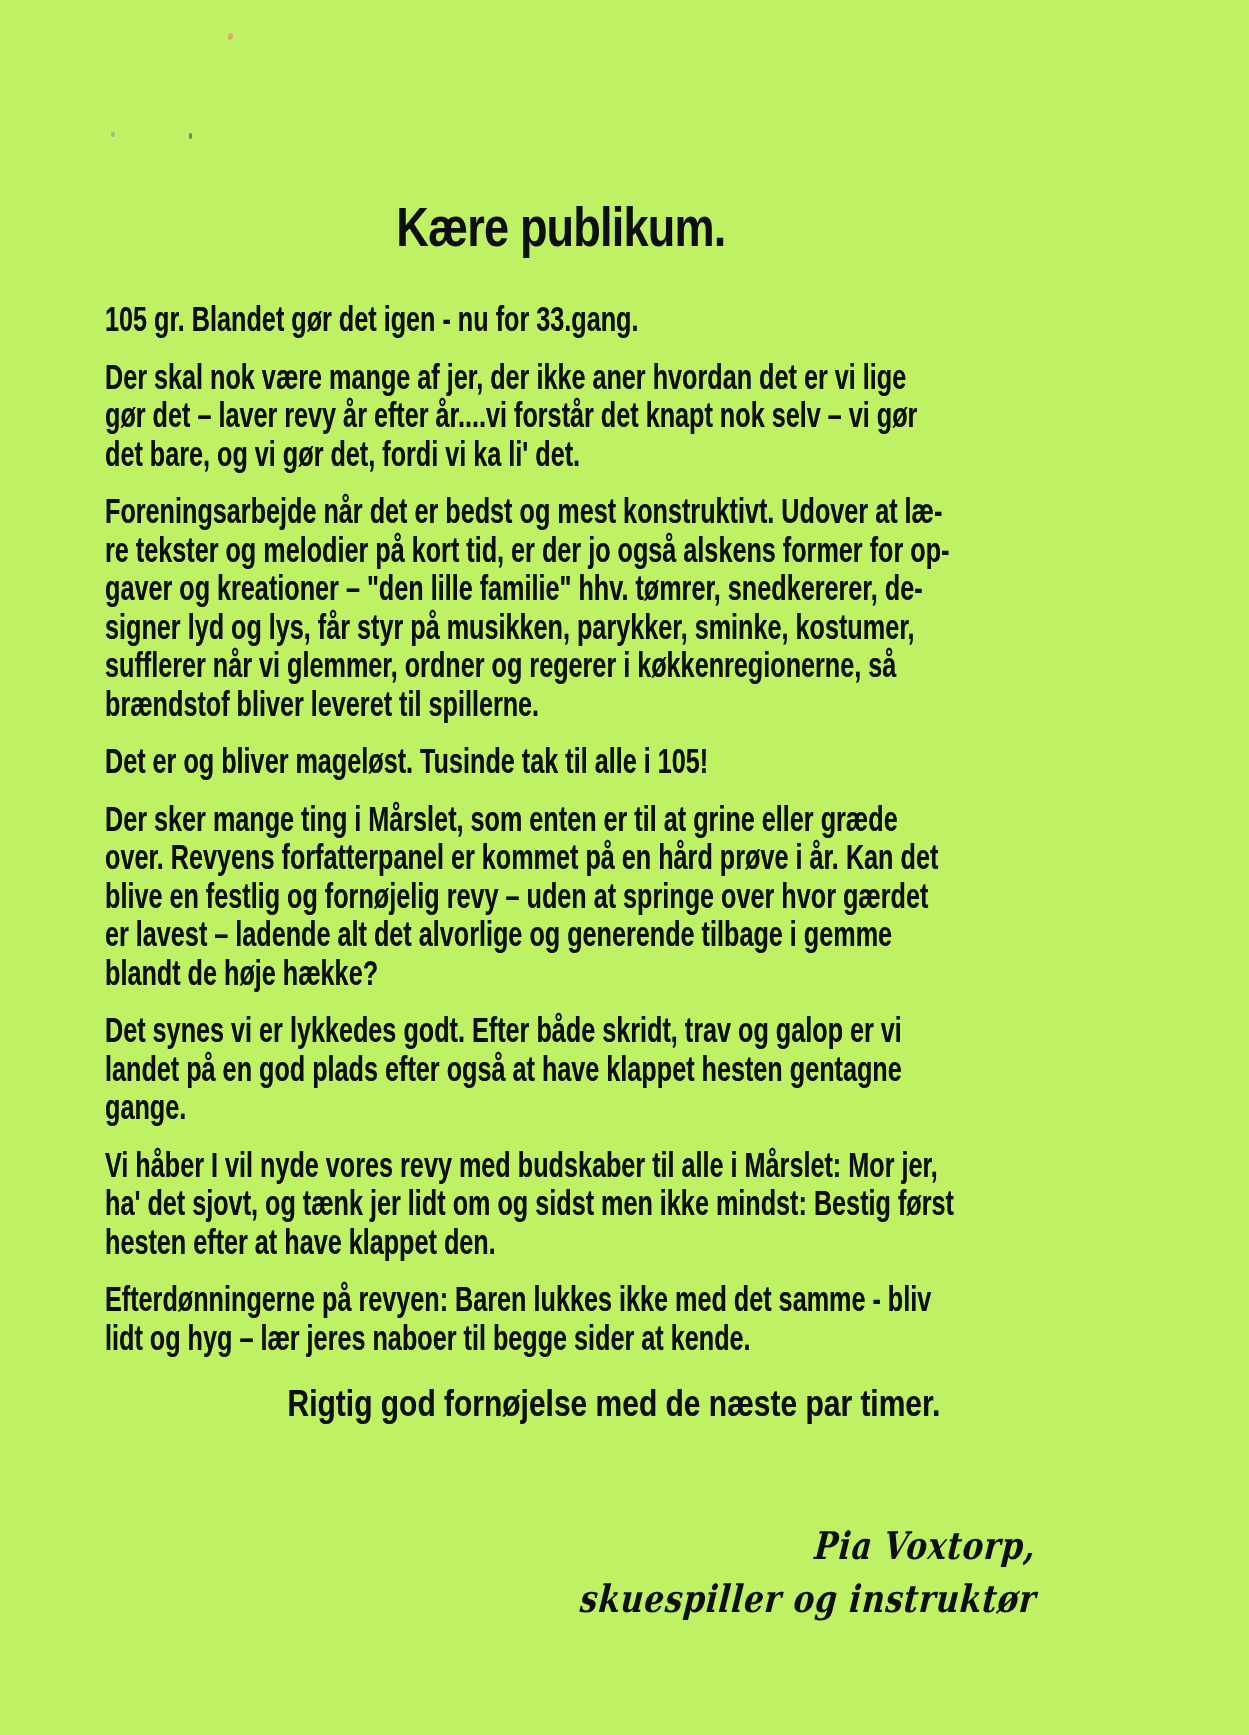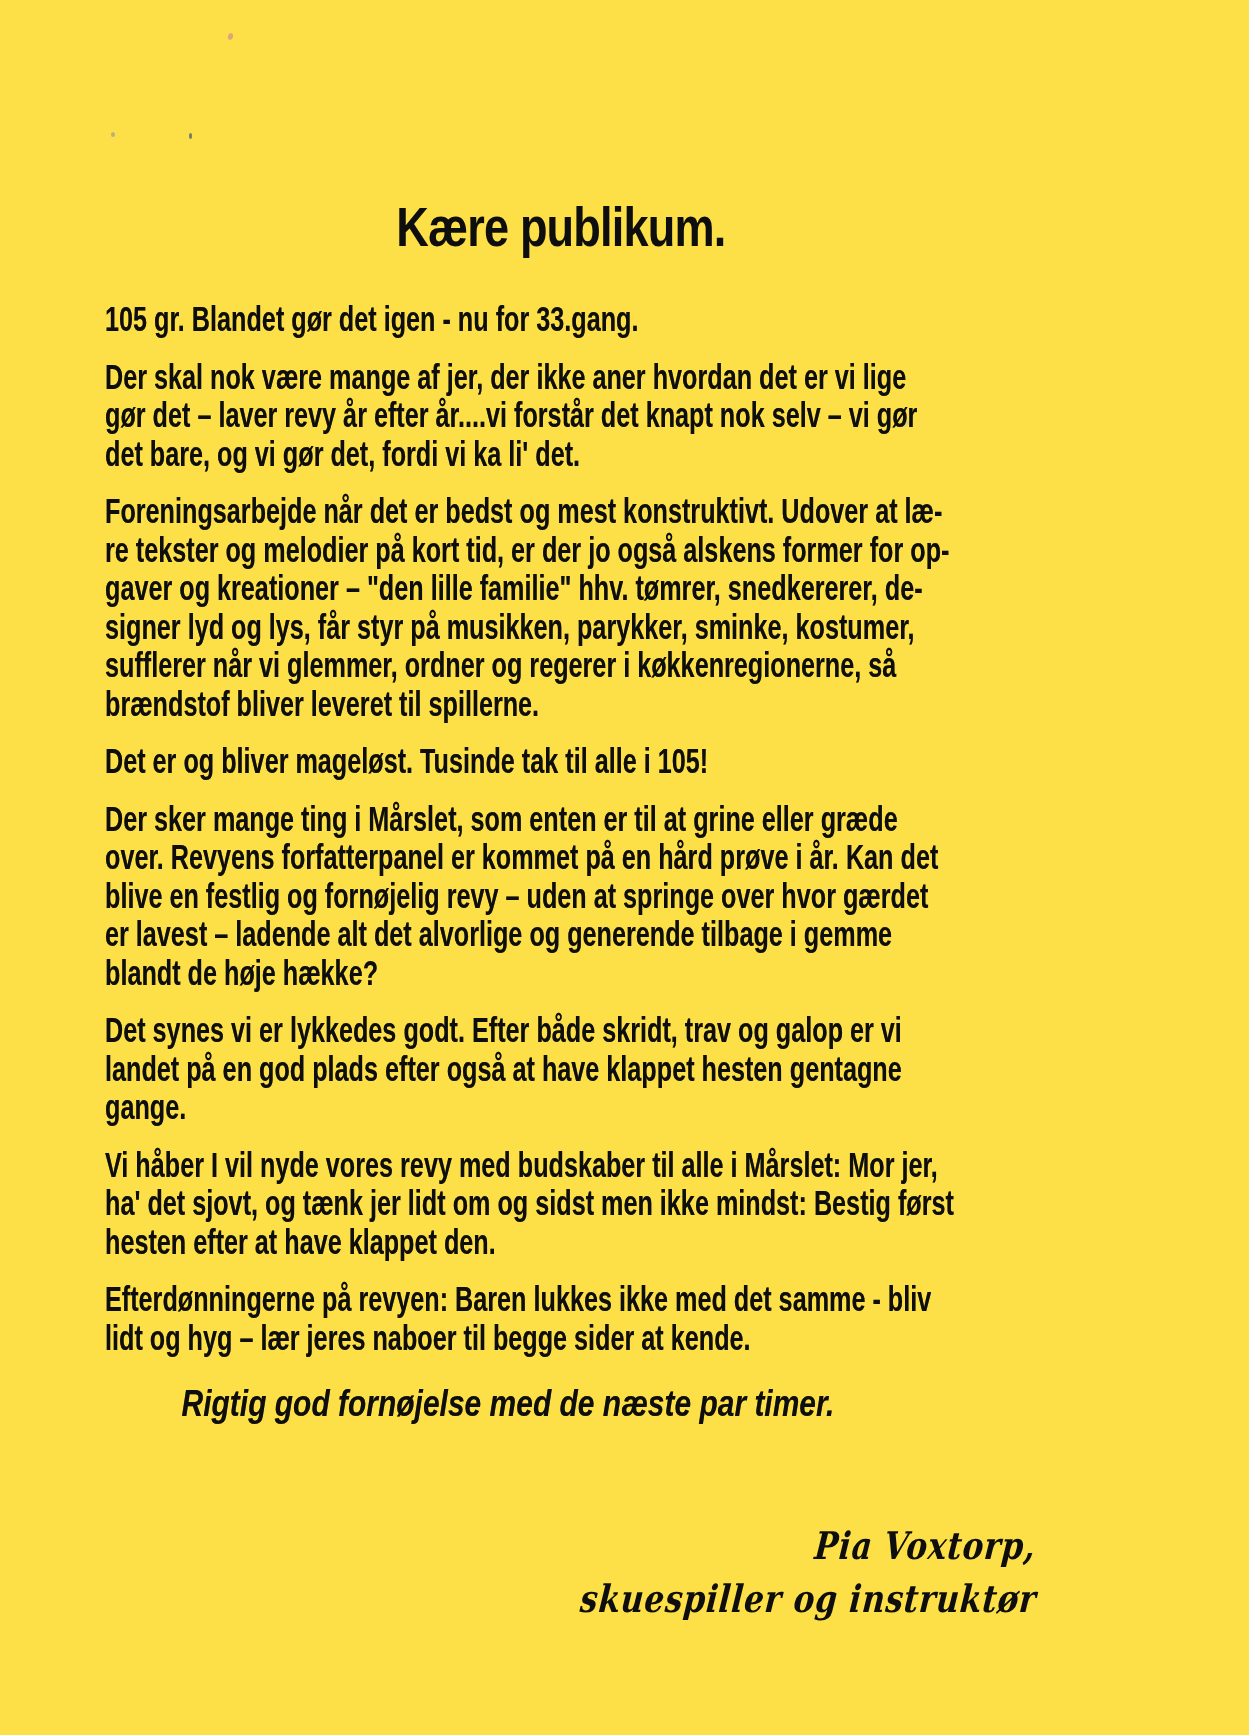--- a/index.html
+++ b/index.html
@@ -1,21 +1,21 @@
 <!DOCTYPE html>
 <html><head>
 <meta charset="utf-8">
 <style>
   html, body { margin: 0; padding: 0; background: #e8e8e8; }
   .page {
     position: relative;
     width: 1249px;
     height: 1735px;
     margin: 0 auto;
-    background: #fde047;
+    background: #bef264;
     overflow: hidden;
     color: #0e0e0e;
     font-family: "Liberation Sans", "DejaVu Sans", sans-serif;
   }
   .content { padding-left: 105px; }
 
   .title {
     margin: 196px 0 42px 0;
     width: 912px;
     text-align: center;
@@ -39,25 +39,24 @@
     font-weight: bold;
     white-space: pre-line;      
     transform: scaleX(0.72);
     transform-origin: 0 0;
     text-shadow: 0 0 0.6px rgba(0,0,0,0.45);
   }
 
   .closing {
     margin: 24px 0 0 0;
     width: 912px;
-    text-align: left;
+    text-align: right;
     font-size: 37px;
     line-height: 46px;
     font-weight: bold;
-    font-style: italic;
     white-space: nowrap;
   }
   .closing-text {
     display: inline-block;
     transform: scaleX(0.81);
     transform-origin: 50% 50%;
     text-shadow: 0 0 0.6px rgba(0,0,0,0.45);
   }
 
   .signature {

